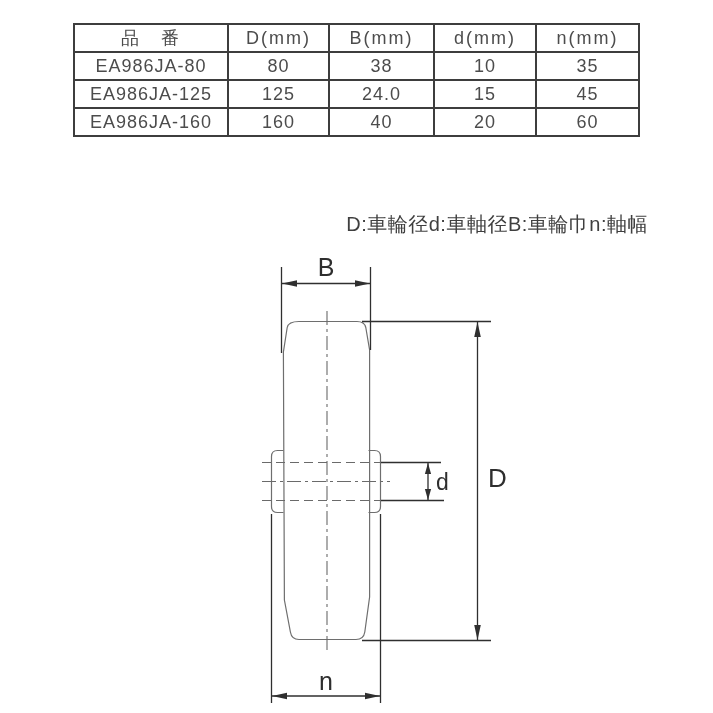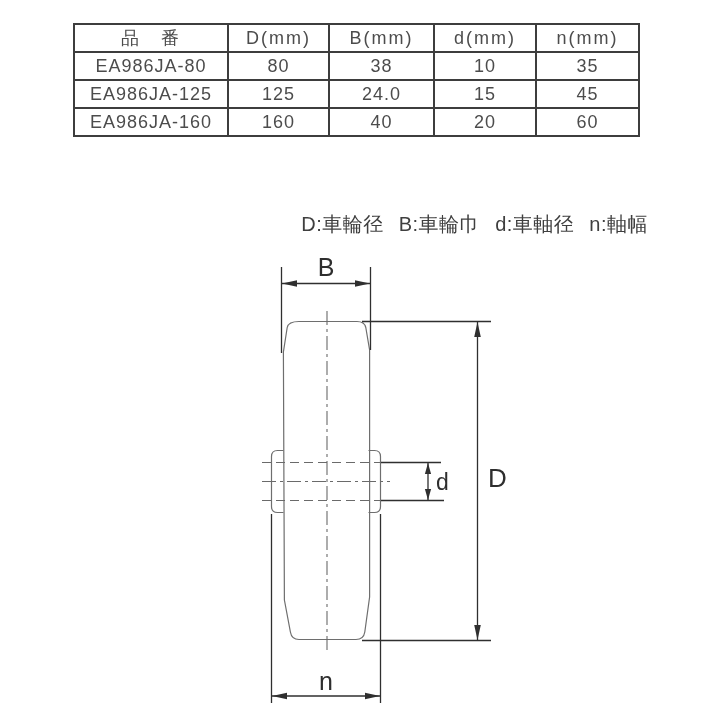--- a/index.html
+++ b/index.html
@@ -24,21 +24,21 @@
     color:#4c4c4c;
     letter-spacing:1px;
     padding:0 2px;
     white-space:nowrap;
   }
   table.spec th { letter-spacing:2px; }
 
   
   .legend {
     position:absolute; top:211px; right:65px;
-    display:flex; gap:15px;
+    display:flex; 
     font-size:20px; color:#3f3f3f;
     letter-spacing:0.5px;
     white-space:nowrap;
   }
 
   
   svg.drawing { position:absolute; left:0; top:0; }
   .thin   { stroke:#6e6e6e; stroke-width:1.2; fill:none; }
   .dim    { stroke:#2f2f2f; stroke-width:1.3; fill:none; }
   .arrow  { fill:#2f2f2f; stroke:none; }
@@ -88,22 +88,22 @@
         <td>160</td>
         <td>40</td>
         <td>20</td>
         <td>60</td>
       </tr>
     </tbody>
   </table>
 
   <div class="legend">
     <span>D:車輪径</span>
+    <span>d:車軸径</span>
     <span>B:車輪巾</span>
-    <span>d:車軸径</span>
     <span>n:軸幅</span>
   </div>
 
   <svg class="drawing" width="713" height="713" viewBox="0 0 713 713">
 
     <g>
       <path class="thin" d="M 299 321.5 L 357 321.5 Q 364.5 321.5 365.8 327.5 L 369.6 350
            L 369.6 597 L 364.8 632 Q 363.6 639.5 356 639.5
            L 299 639.5 Q 291.6 639.5 290.4 632 L 284.4 600
            L 283.4 352 L 287.2 327.5 Q 288.4 321.5 299 321.5 Z"></path>

